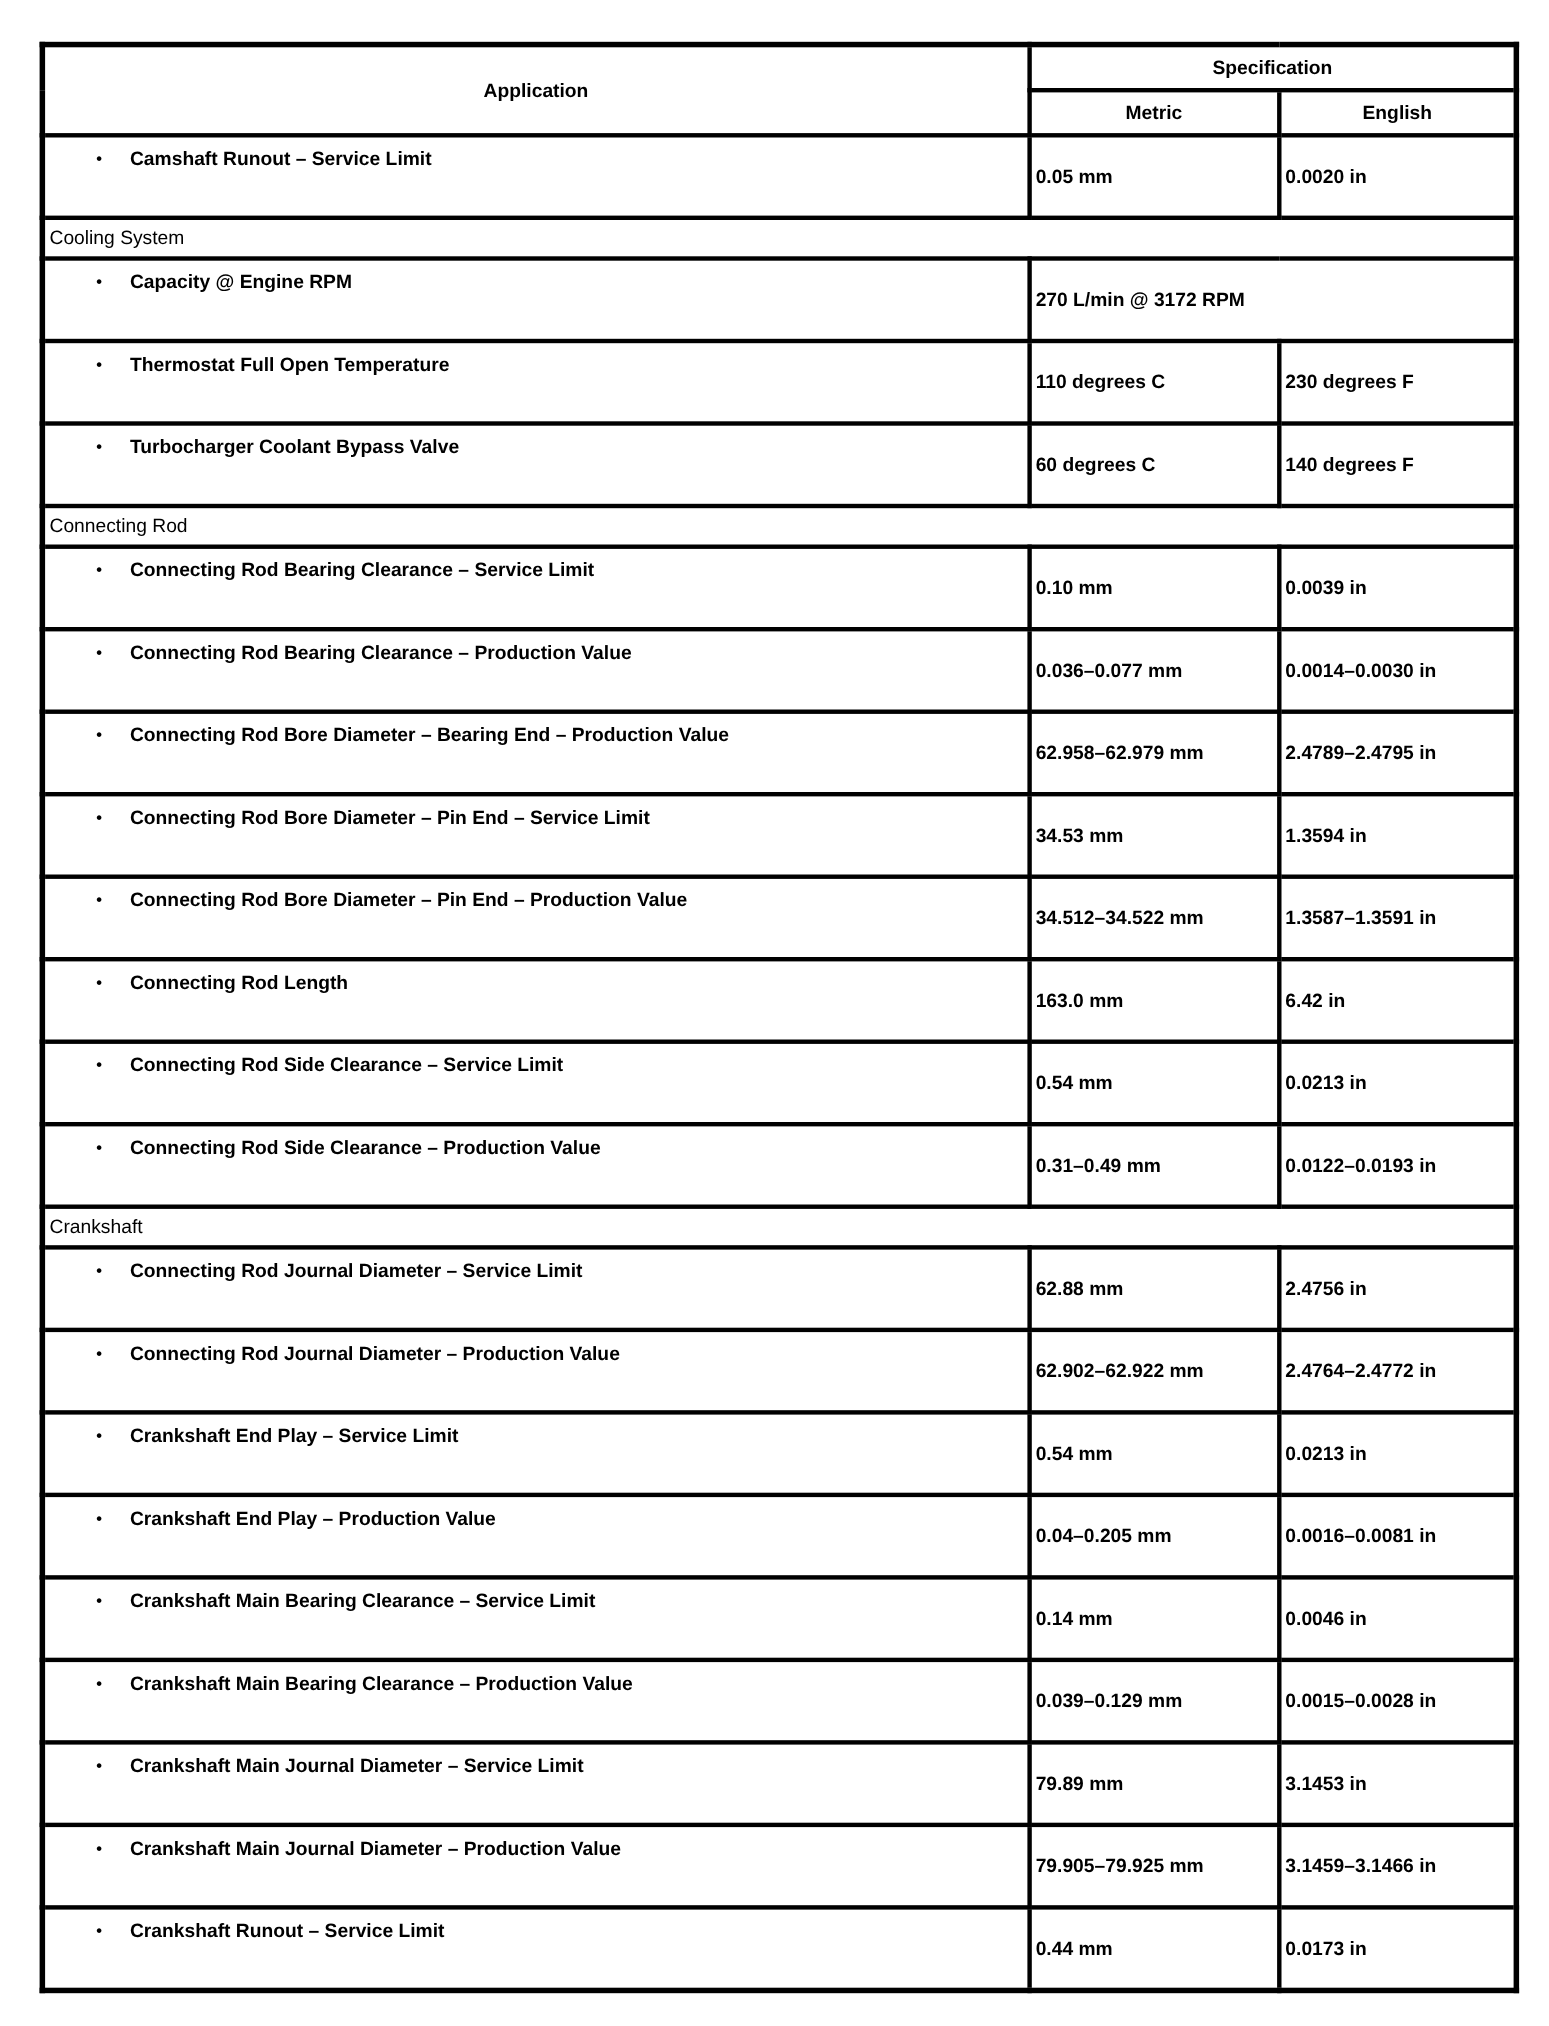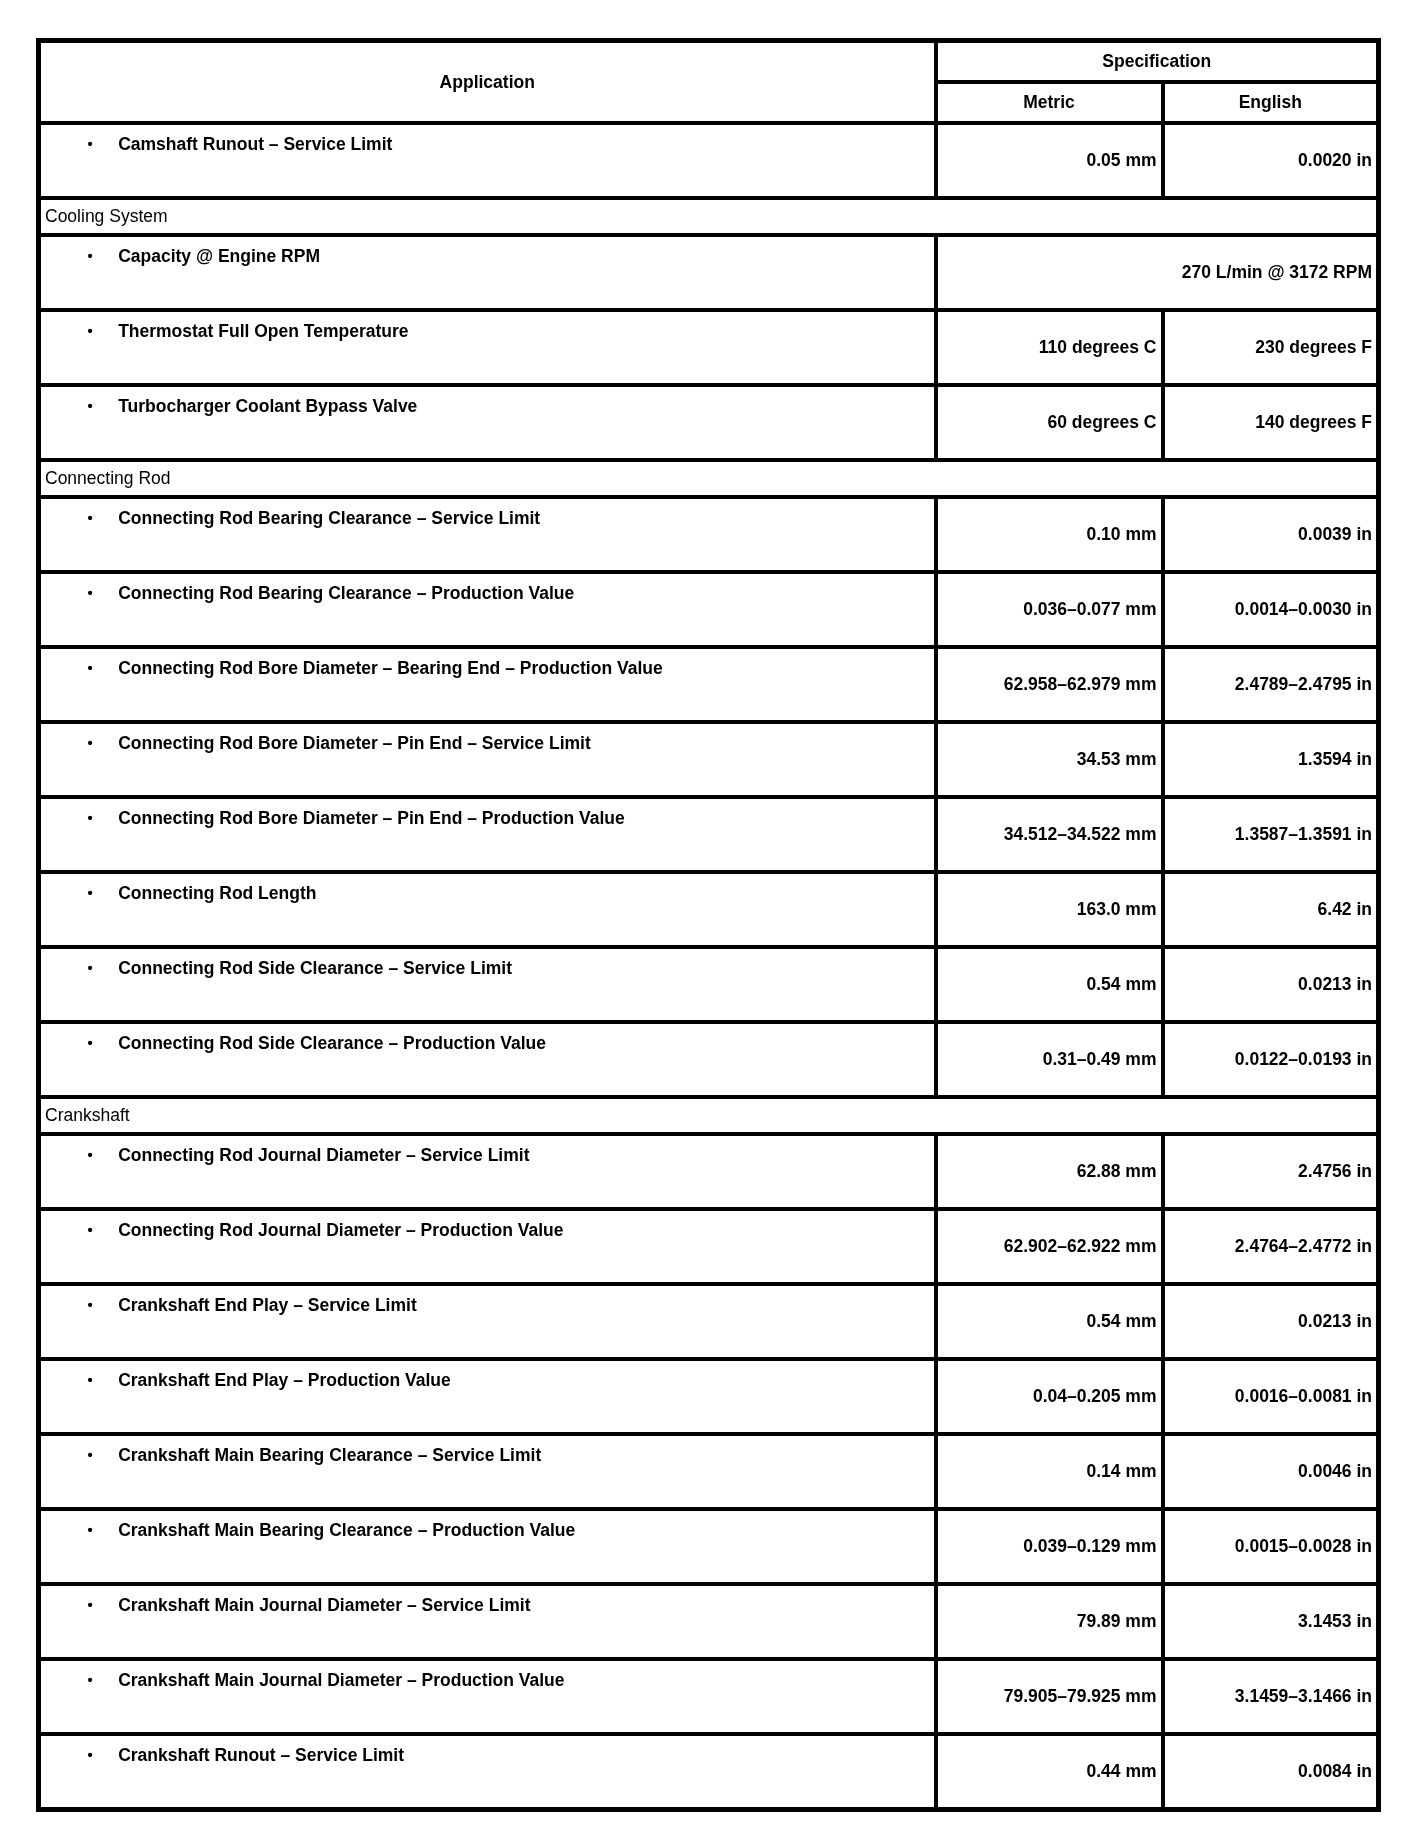--- a/index.html
+++ b/index.html
@@ -59,21 +59,21 @@
   .bullet {
     display: inline-block;
     margin-left: 46px;
     transform: scale(0.85);
   }
   .label-text {
     margin-left: 25px;
   }
   td.value-cell {
     vertical-align: middle;
-    text-align: right;
+    text-align: left;
     padding: 2px 4px;
   }
   td.section-cell {
     vertical-align: middle;
     text-align: left;
     padding: 2px 2px 2px 4px;
   }
 </style>
 </head>
 <body>
@@ -223,17 +223,17 @@
 
   <tr class="data-row">
     <td class="label-cell"><span class="bullet">•</span><span class="label-text">Crankshaft Main Journal Diameter – Production Value</span></td>
     <td class="value-cell"><span>79.905–79.925 mm</span></td>
     <td class="value-cell"><span>3.1459–3.1466 in</span></td>
   </tr>
 
   <tr class="data-row">
     <td class="label-cell"><span class="bullet">•</span><span class="label-text">Crankshaft Runout – Service Limit</span></td>
     <td class="value-cell"><span>0.44 mm</span></td>
-    <td class="value-cell"><span>0.0084 in</span></td>
+    <td class="value-cell"><span>0.0173 in</span></td>
   </tr>
 </tbody>
   </table>
 </div>
 
 </body></html>

